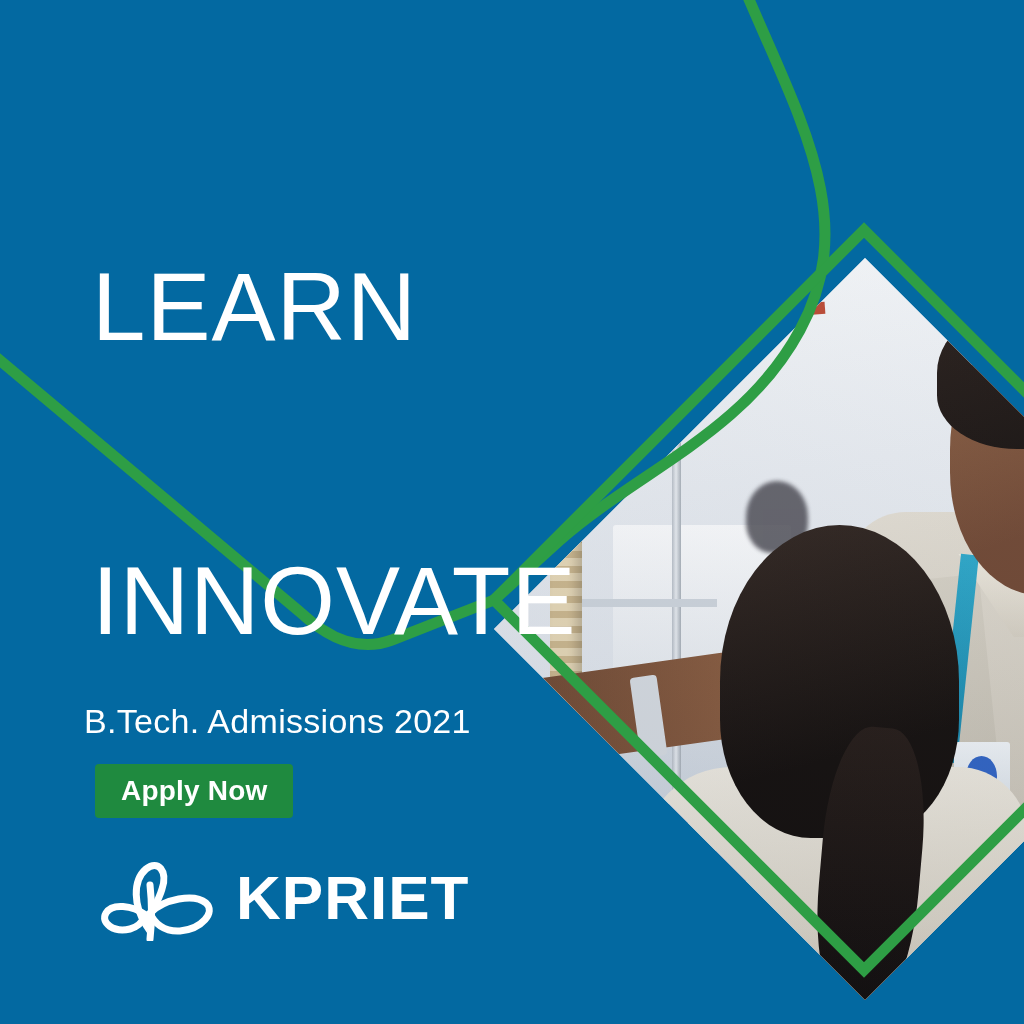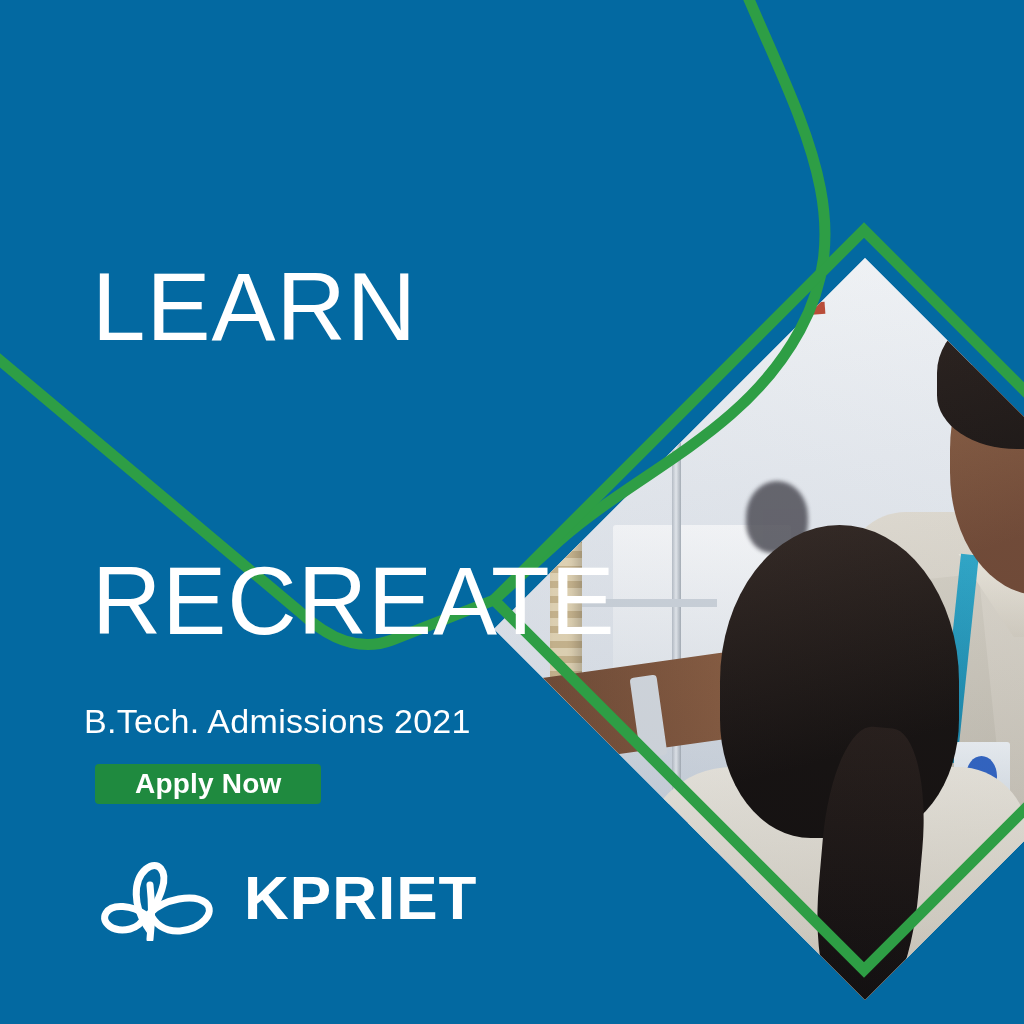--- a/index.html
+++ b/index.html
@@ -244,34 +244,34 @@
     color:#FFFFFF;
     font-size:34px;
     font-weight:400;
     letter-spacing:.3px;
   }
   .apply-btn{
     position:absolute;
     left:95px; top:764px;
     display:inline-flex;
     align-items:center;justify-content:center;
-    padding:0 40px;
-    height:40px;
+    padding:0 26px;
+    height:54px;
     background:#1F8A3F;
     color:#ffffff;
     font-size:28px;
     font-weight:700;
     letter-spacing:.2px;
     border:none;border-radius:4px;
     cursor:pointer;
   }
   .logo-row{
     position:absolute;
     left:98px; top:855px;
-    display:flex; align-items:center; gap:28px;
+    display:flex; align-items:center; gap:20px;
   }
   .logo-word{
     color:#ffffff;
     font-size:62px;
     font-weight:700;
     letter-spacing:1px;
     line-height:1;
   }
 </style>
 </head>
@@ -333,21 +333,21 @@
     <path d="M -10 352
              L 300 612
              C 330 640, 360 652, 392 640
              L 494 600" fill="none" stroke="#2E9E45" stroke-width="11" stroke-linejoin="round"></path>
 
     <path d="M 494 600 L 864 230 L 1234 600 L 864 970 Z" fill="none" stroke="#2E9E45" stroke-width="11" stroke-linejoin="miter"></path>
   </svg>
 
   <div class="headline">
     <span>LEARN</span>
-    <span>RECREATE</span>
+    <span>INNOVATE</span>
   </div>
 
   <div class="subtitle">B.Tech. Admissions 2021</div>
 
   <button class="apply-btn">Apply Now</button>
 
   <div class="logo-row">
     <svg width="118" height="86" viewBox="0 0 118 86">
       <g fill="none" stroke="#ffffff" stroke-width="7" stroke-linecap="round">
 

